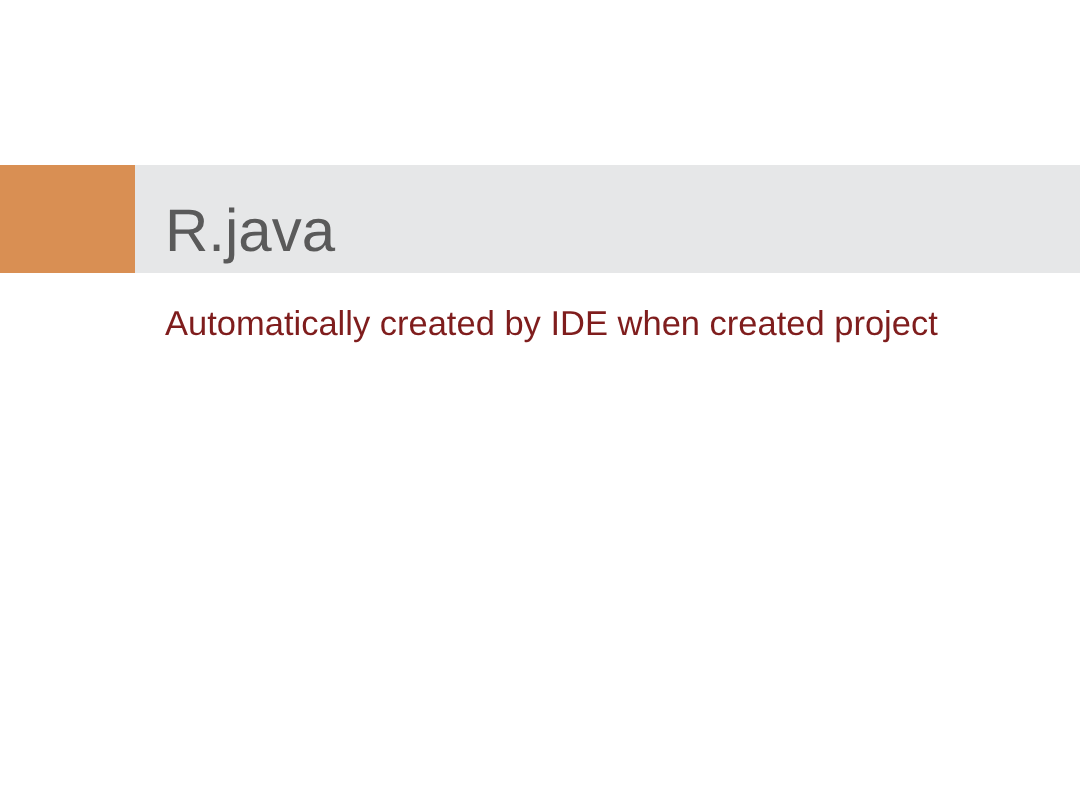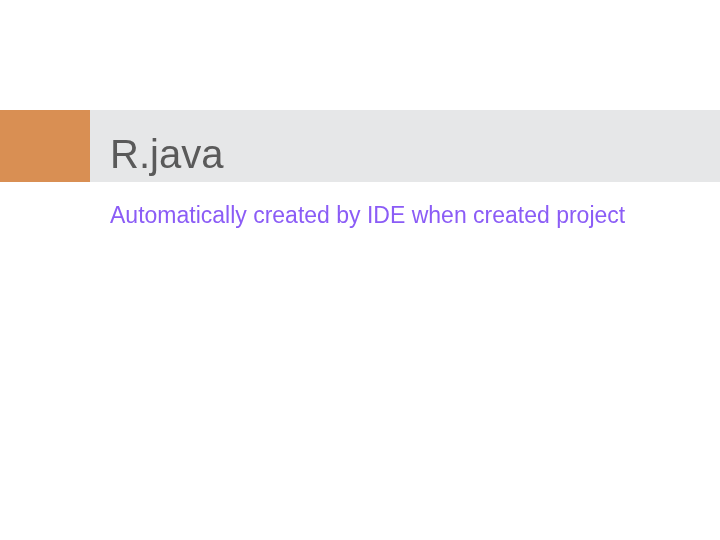--- a/index.html
+++ b/index.html
@@ -37,21 +37,21 @@
       color: #5a5a5a;
       font-weight: 400;
       margin-top: 17px;
     }
     .body-text {
       position: absolute;
       top: 200px;
       left: 110px;
       right: 60px;
       font-size: 23px;
-      color: #8b5cf6;
+      color: #7f1d1d;
       line-height: 1.35;
     }
   </style>
 </head>
 <body>
 
 <div class="title-band">
   <div class="title-accent"></div>
   <div class="title-bar">
     <div class="title-text">R.java</div>

